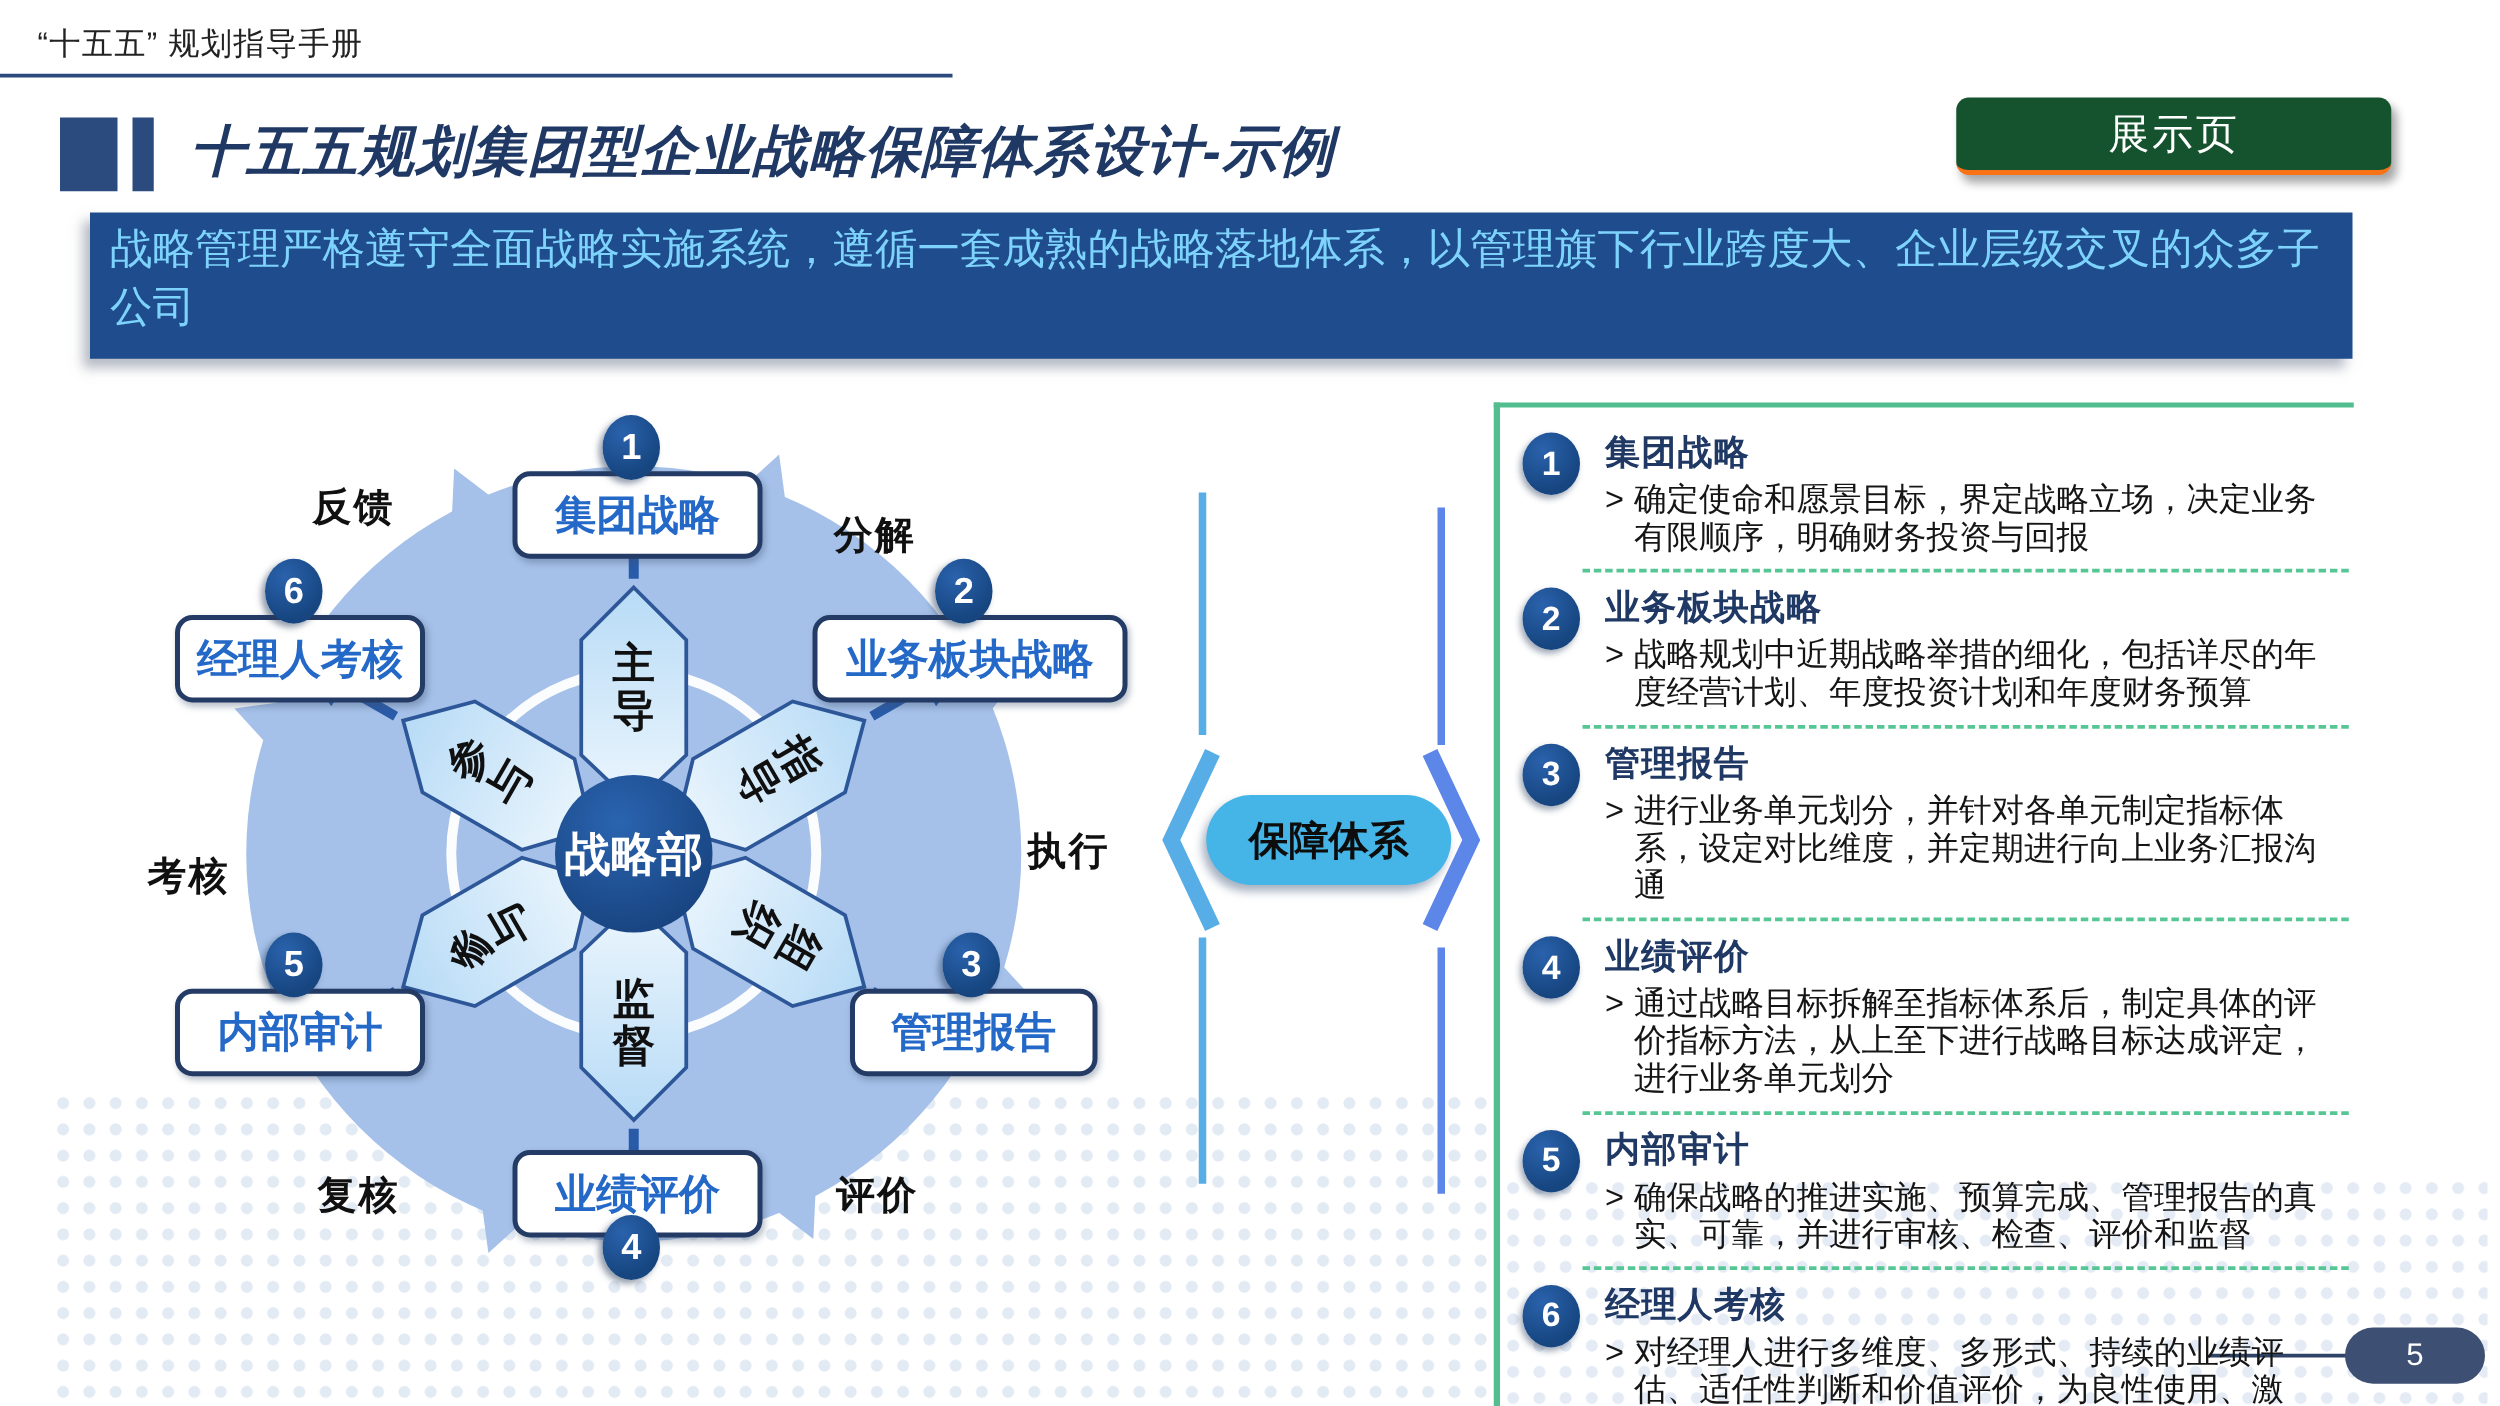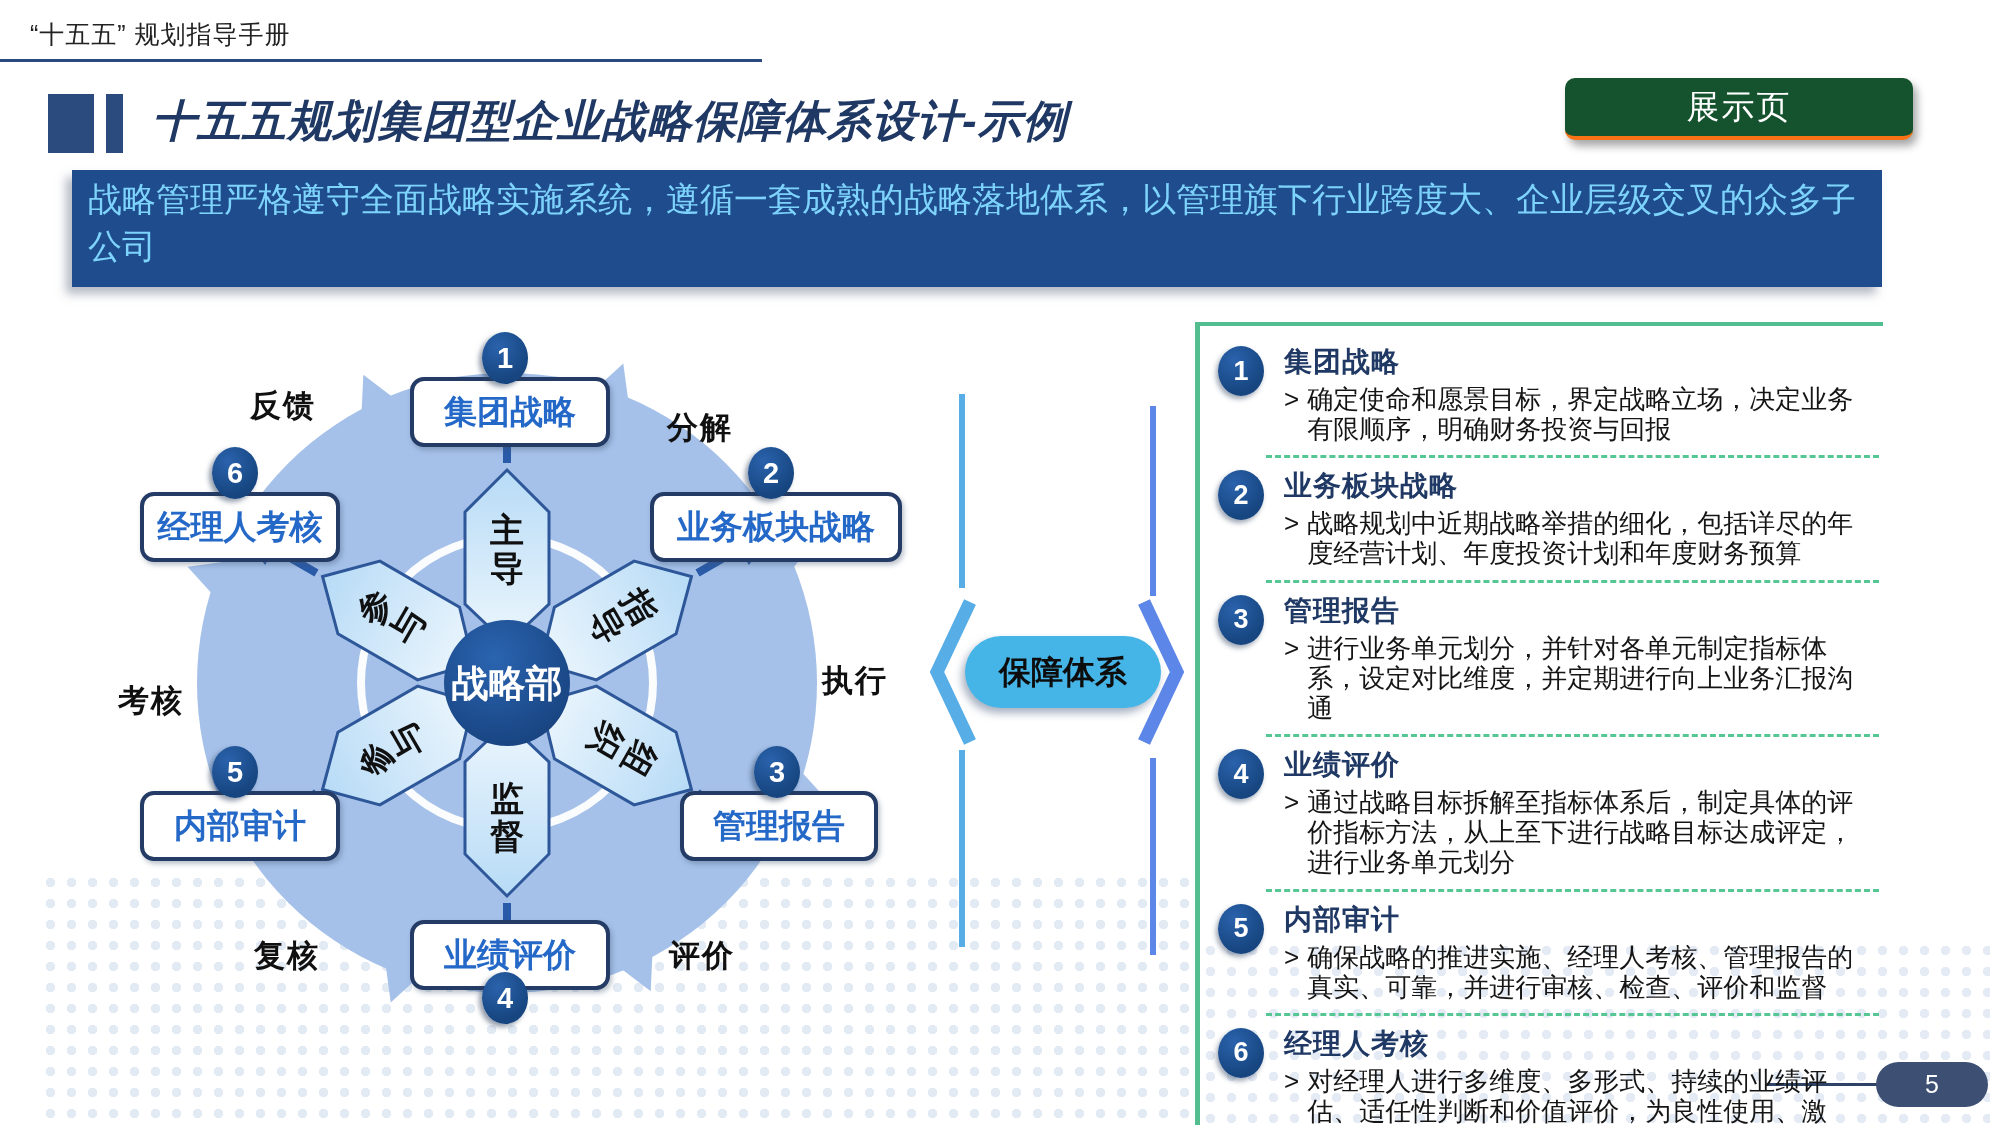--- a/index.html
+++ b/index.html
@@ -245,21 +245,21 @@
         <span>通过战略目标拆解至指标体系后，制定具体的评价指标方法，从上至下进行战略目标达成评定，进行业务单元划分</span>
       </div>
     </div>
     <div class="psep"></div>
 
     <div class="pitem">
       <div class="pbadge">5</div>
       <div class="ptitle">内部审计</div>
       <div class="pdesc">
         <span class="chev">&gt;</span>
-        <span>确保战略的推进实施、经理人考核、管理报告的真实、可靠，并进行审核、检查、评价和监督</span>
+        <span>确保战略的推进实施、预算完成、管理报告的真实、可靠，并进行审核、检查、评价和监督</span>
       </div>
     </div>
     <div class="psep"></div>
 
     <div class="pitem">
       <div class="pbadge">6</div>
       <div class="ptitle">经理人考核</div>
       <div class="pdesc">
         <span class="chev">&gt;</span>
         <span>对经理人进行多维度、多形式、持续的业绩评估、适任性判断和价值评价，为良性使用、激励、发展经理人提供依据</span>

